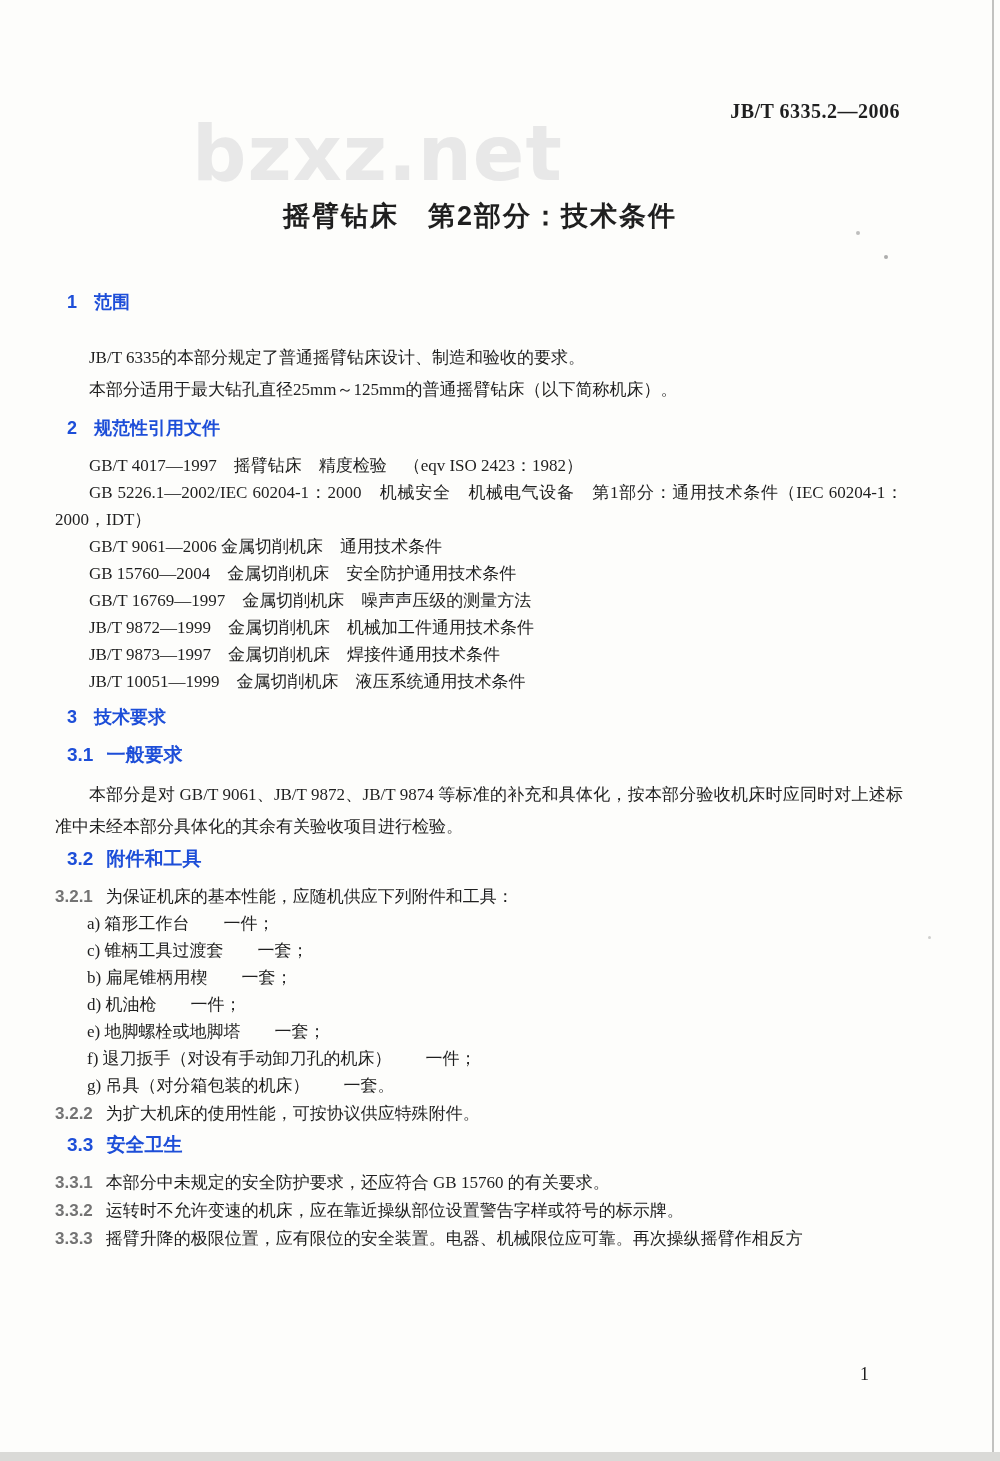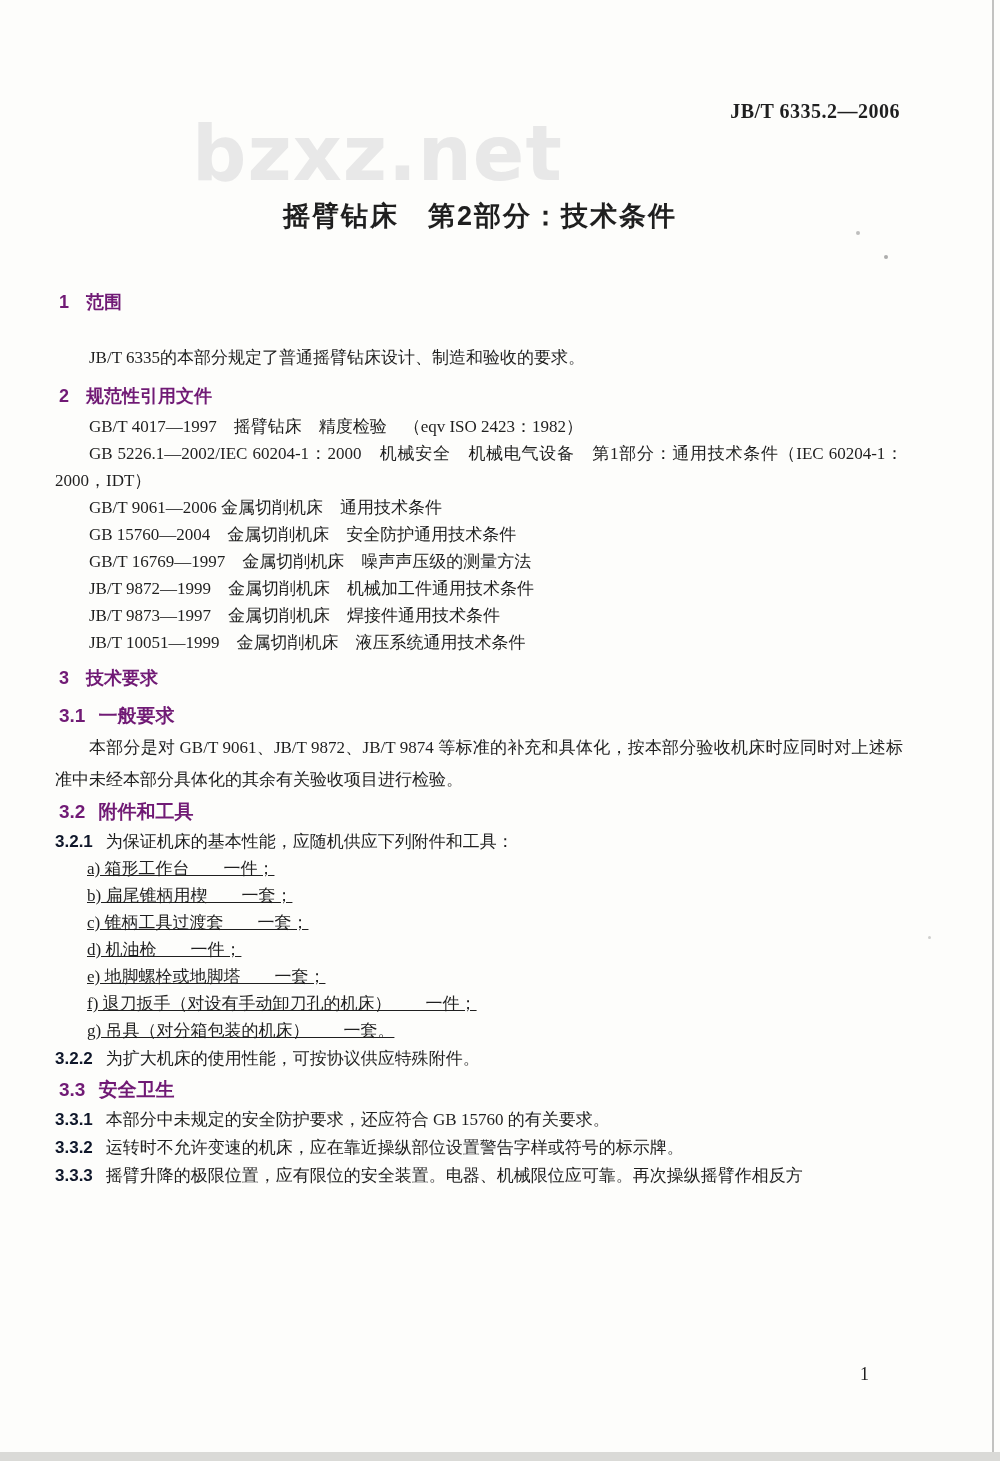--- a/index.html
+++ b/index.html
@@ -24,33 +24,33 @@
     position:absolute; top:198px; left:0; width:960px;
     text-align:center;
     font-family:"Liberation Sans","DejaVu Sans",sans-serif;
     font-weight:bold; font-size:27px; letter-spacing:2px;
   }
   .content {
     position:absolute; top:285px; left:55px; width:848px;
     font-size:17px;
   }
   .sec, .subsec {
-    margin:4px; font-family:"Liberation Sans","DejaVu Sans",sans-serif;
-    font-weight:bold; font-size:18px; line-height:24px; color:#701a75;
+    margin:12px; font-family:"Liberation Sans","DejaVu Sans",sans-serif;
+    font-weight:bold; font-size:18px; line-height:24px; color:#1d4ed8;
   }
   .subsec { font-size:19px; }
   .hnum { margin-right:17px; }
   .hnum-sub { margin-right:13px; }
   .para { margin:0; line-height:32px; text-indent:2em; text-align:justify; }
   .refs p { margin:0; line-height:27px; text-indent:2em; text-align:justify; }
-  .items p { margin:0; line-height:27px; padding-left:32px;text-decoration:underline; }
+  .items p { margin:0; line-height:27px; padding-left:32px; }
   .clause { margin:0; line-height:27px; text-align:justify; }
   .cnum {
     font-family:"Liberation Sans","DejaVu Sans",sans-serif;
-    font-weight:bold; margin-right:13px; color:#0f172a;
+    font-weight:bold; margin-right:13px; color:#737373;
   }
   
   .mt-a { margin-top:5px; }
   .mt-b { margin-top:28px; }
   .mt-c { margin-top:10px; }
   .mt-d { margin-top:8px; }
   .mt-e { margin-top:14px; }
   .mt-f { margin-top:3px; }
   .mt-g { margin-top:6px; }
   .mt-h { margin-top:1px; }
@@ -80,20 +80,21 @@
 
   <div class="header-code">JB/T 6335.2—2006</div>
   <div class="watermark">bzxz.net</div>
   <div class="doc-title">摇臂钻床　第2部分：技术条件</div>
 
   <div class="content">
 
     <h2 class="sec mt-a"><span class="hnum">1</span><span>范围</span></h2>
     <div class="mt-b">
       <p class="para">JB/T 6335的本部分规定了普通摇臂钻床设计、制造和验收的要求。</p>
+      <p class="para">本部分适用于最大钻孔直径25mm～125mm的普通摇臂钻床（以下简称机床）。</p>
     </div>
 
     <h2 class="sec mt-c"><span class="hnum">2</span><span>规范性引用文件</span></h2>
     <div class="refs mt-a">
       <p>GB/T 4017—1997　摇臂钻床　精度检验　（eqv ISO 2423：1982）</p>
       <p>GB 5226.1—2002/IEC 60204-1：2000　机械安全　机械电气设备　第1部分：通用技术条件（IEC 60204-1：2000，IDT）</p>
       <p>GB/T 9061—2006 金属切削机床　通用技术条件</p>
       <p>GB 15760—2004　金属切削机床　安全防护通用技术条件</p>
       <p>GB/T 16769—1997　金属切削机床　噪声声压级的测量方法</p>
       <p>JB/T 9872—1999　金属切削机床　机械加工件通用技术条件</p>
@@ -103,22 +104,22 @@
 
     <h2 class="sec mt-c"><span class="hnum">3</span><span>技术要求</span></h2>
 
     <h3 class="subsec mt-e"><span class="hnum-sub">3.1</span><span>一般要求</span></h3>
     <p class="para mt-i">本部分是对 GB/T 9061、JB/T 9872、JB/T 9874 等标准的补充和具体化，按本部分验收机床时应同时对上述标准中未经本部分具体化的其余有关验收项目进行检验。</p>
 
     <h3 class="subsec mt-j"><span class="hnum-sub">3.2</span><span>附件和工具</span></h3>
     <p class="clause mt-f"><span class="cnum">3.2.1</span><span>为保证机床的基本性能，应随机供应下列附件和工具：</span></p>
     <div class="items">
       <p>a) 箱形工作台　　一件；</p>
+      <p>c) 锥柄工具过渡套　　一套；</p>
       <p>b) 扁尾锥柄用楔　　一套；</p>
-      <p>c) 锥柄工具过渡套　　一套；</p>
       <p>d) 机油枪　　一件；</p>
       <p>e) 地脚螺栓或地脚塔　　一套；</p>
       <p>f) 退刀扳手（对设有手动卸刀孔的机床）　　一件；</p>
       <p>g) 吊具（对分箱包装的机床）　　一套。</p>
     </div>
     <p class="clause mt-h"><span class="cnum">3.2.2</span><span>为扩大机床的使用性能，可按协议供应特殊附件。</span></p>
 
     <h3 class="subsec mt-g"><span class="hnum-sub">3.3</span><span>安全卫生</span></h3>
     <p class="clause mt-h"><span class="cnum">3.3.1</span><span>本部分中未规定的安全防护要求，还应符合 GB 15760 的有关要求。</span></p>
     <p class="clause mt-h"><span class="cnum">3.3.2</span><span>运转时不允许变速的机床，应在靠近操纵部位设置警告字样或符号的标示牌。</span></p>

